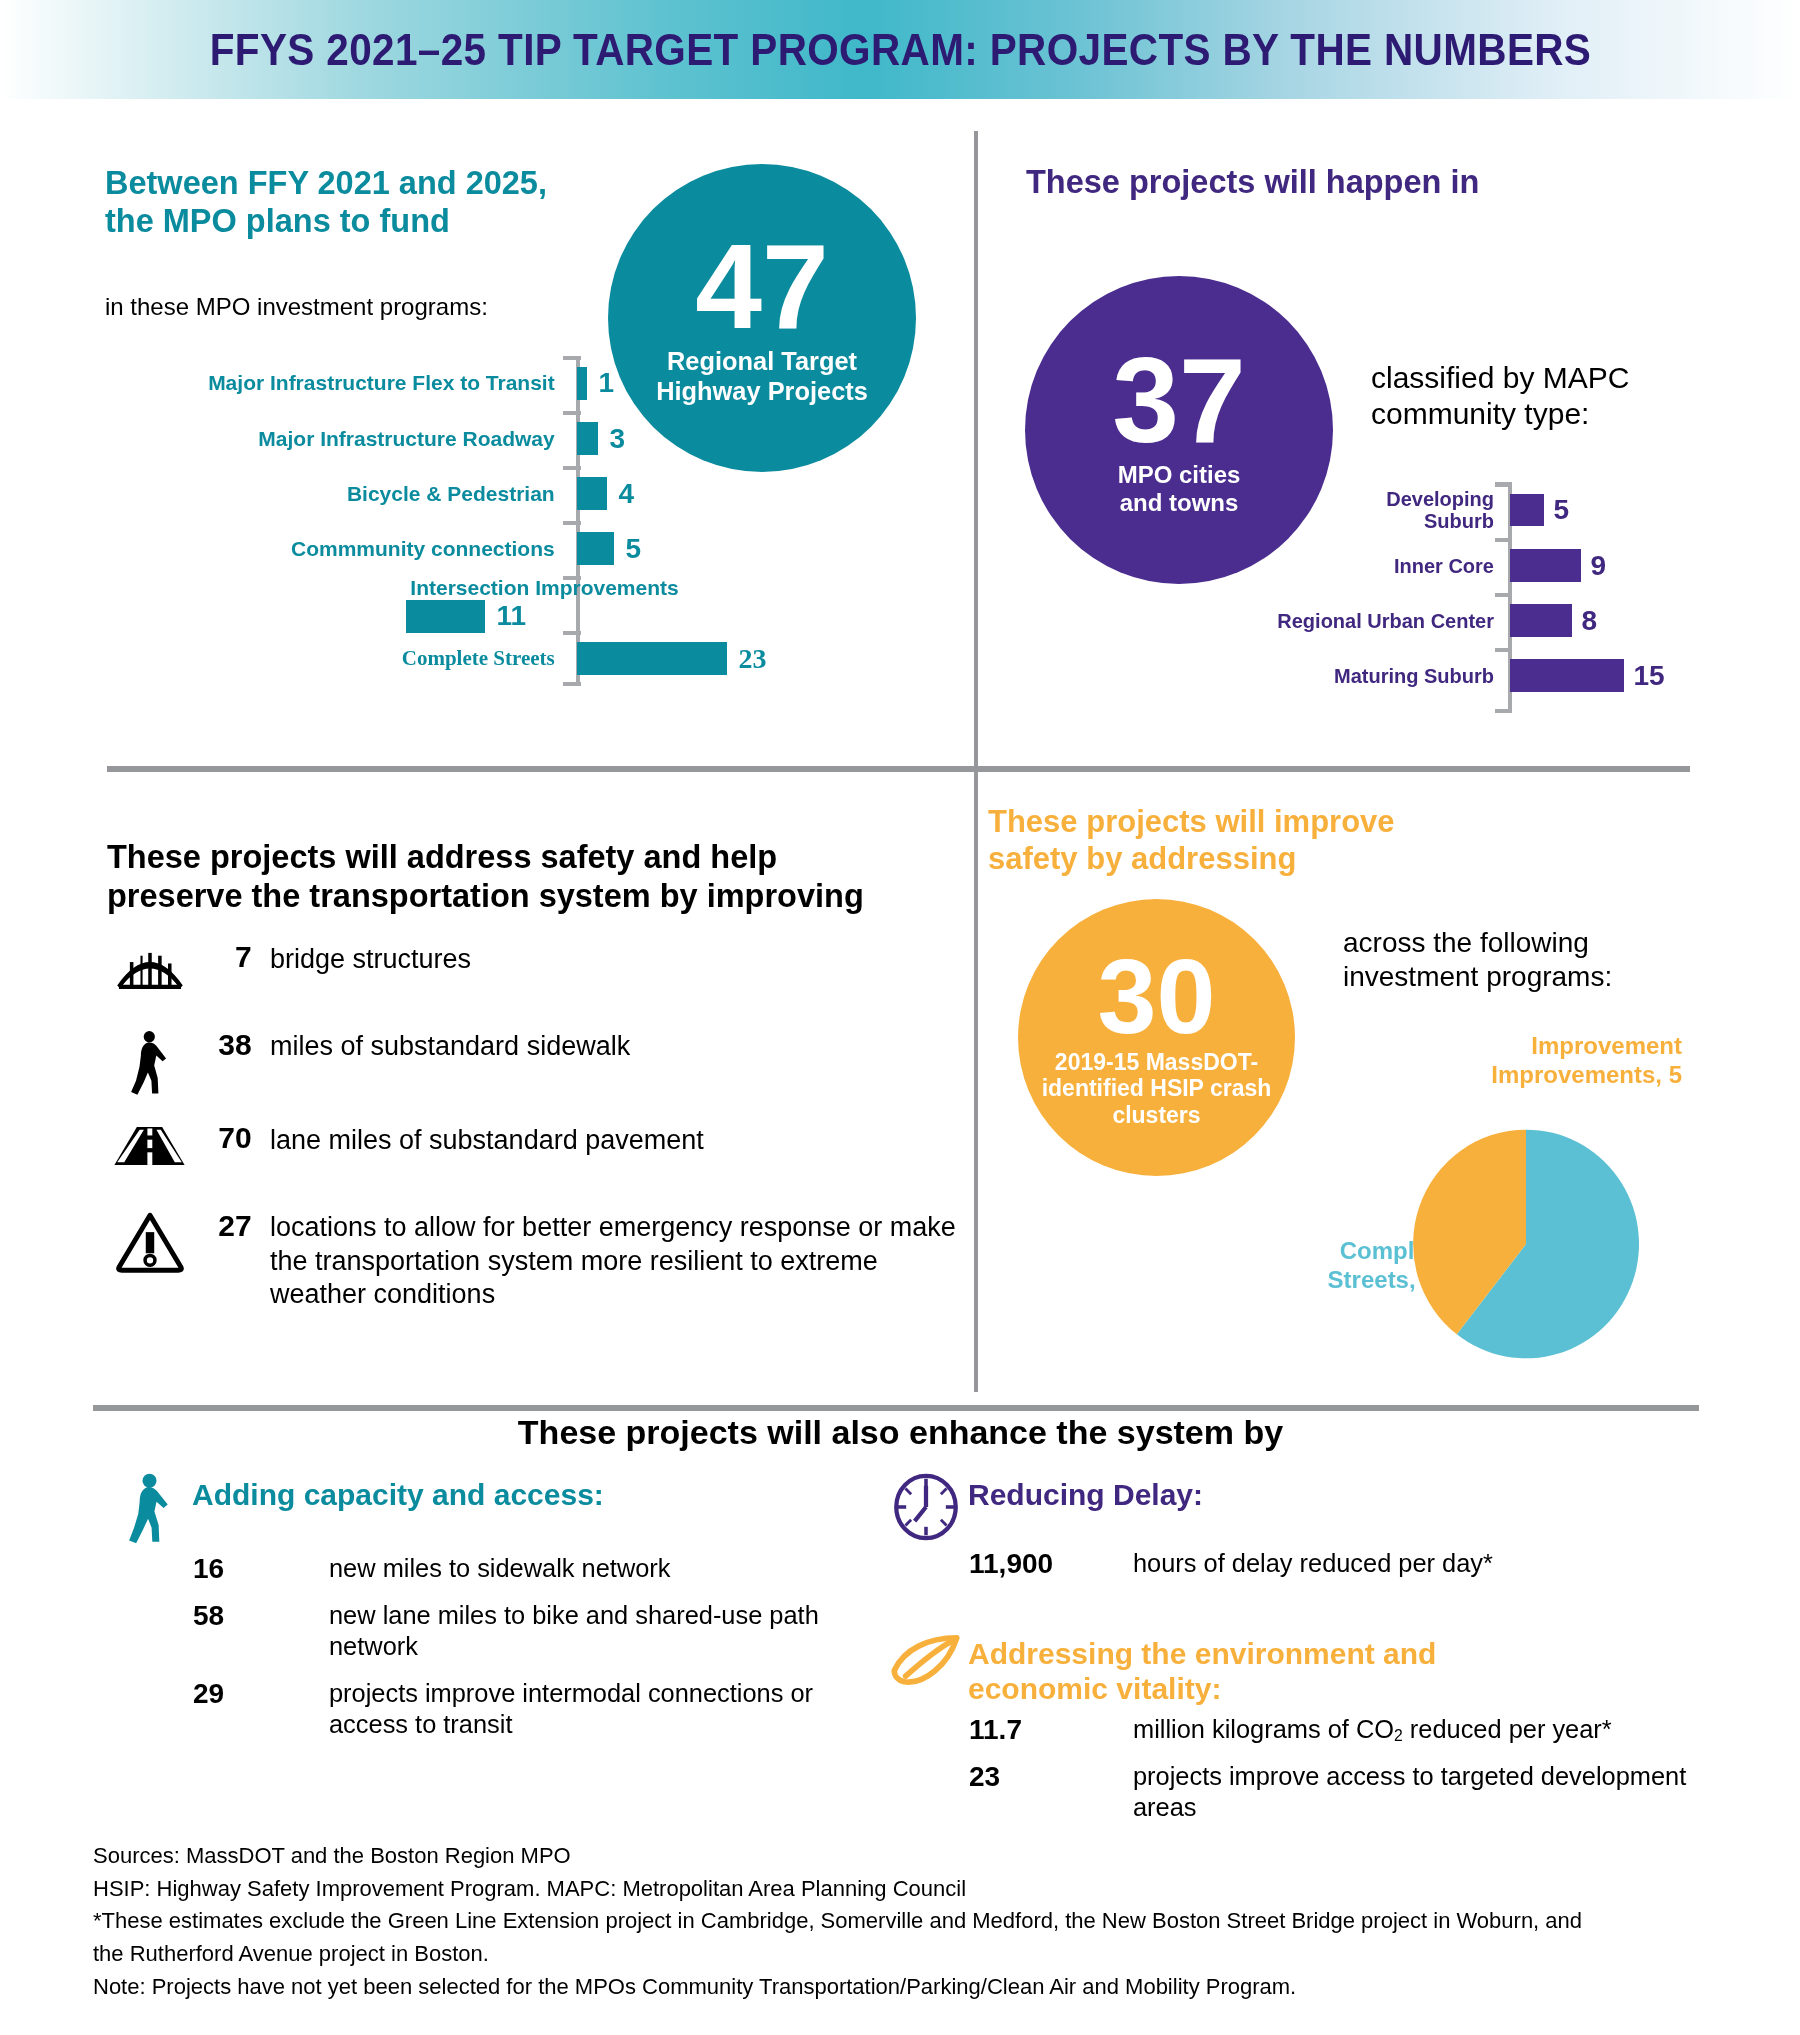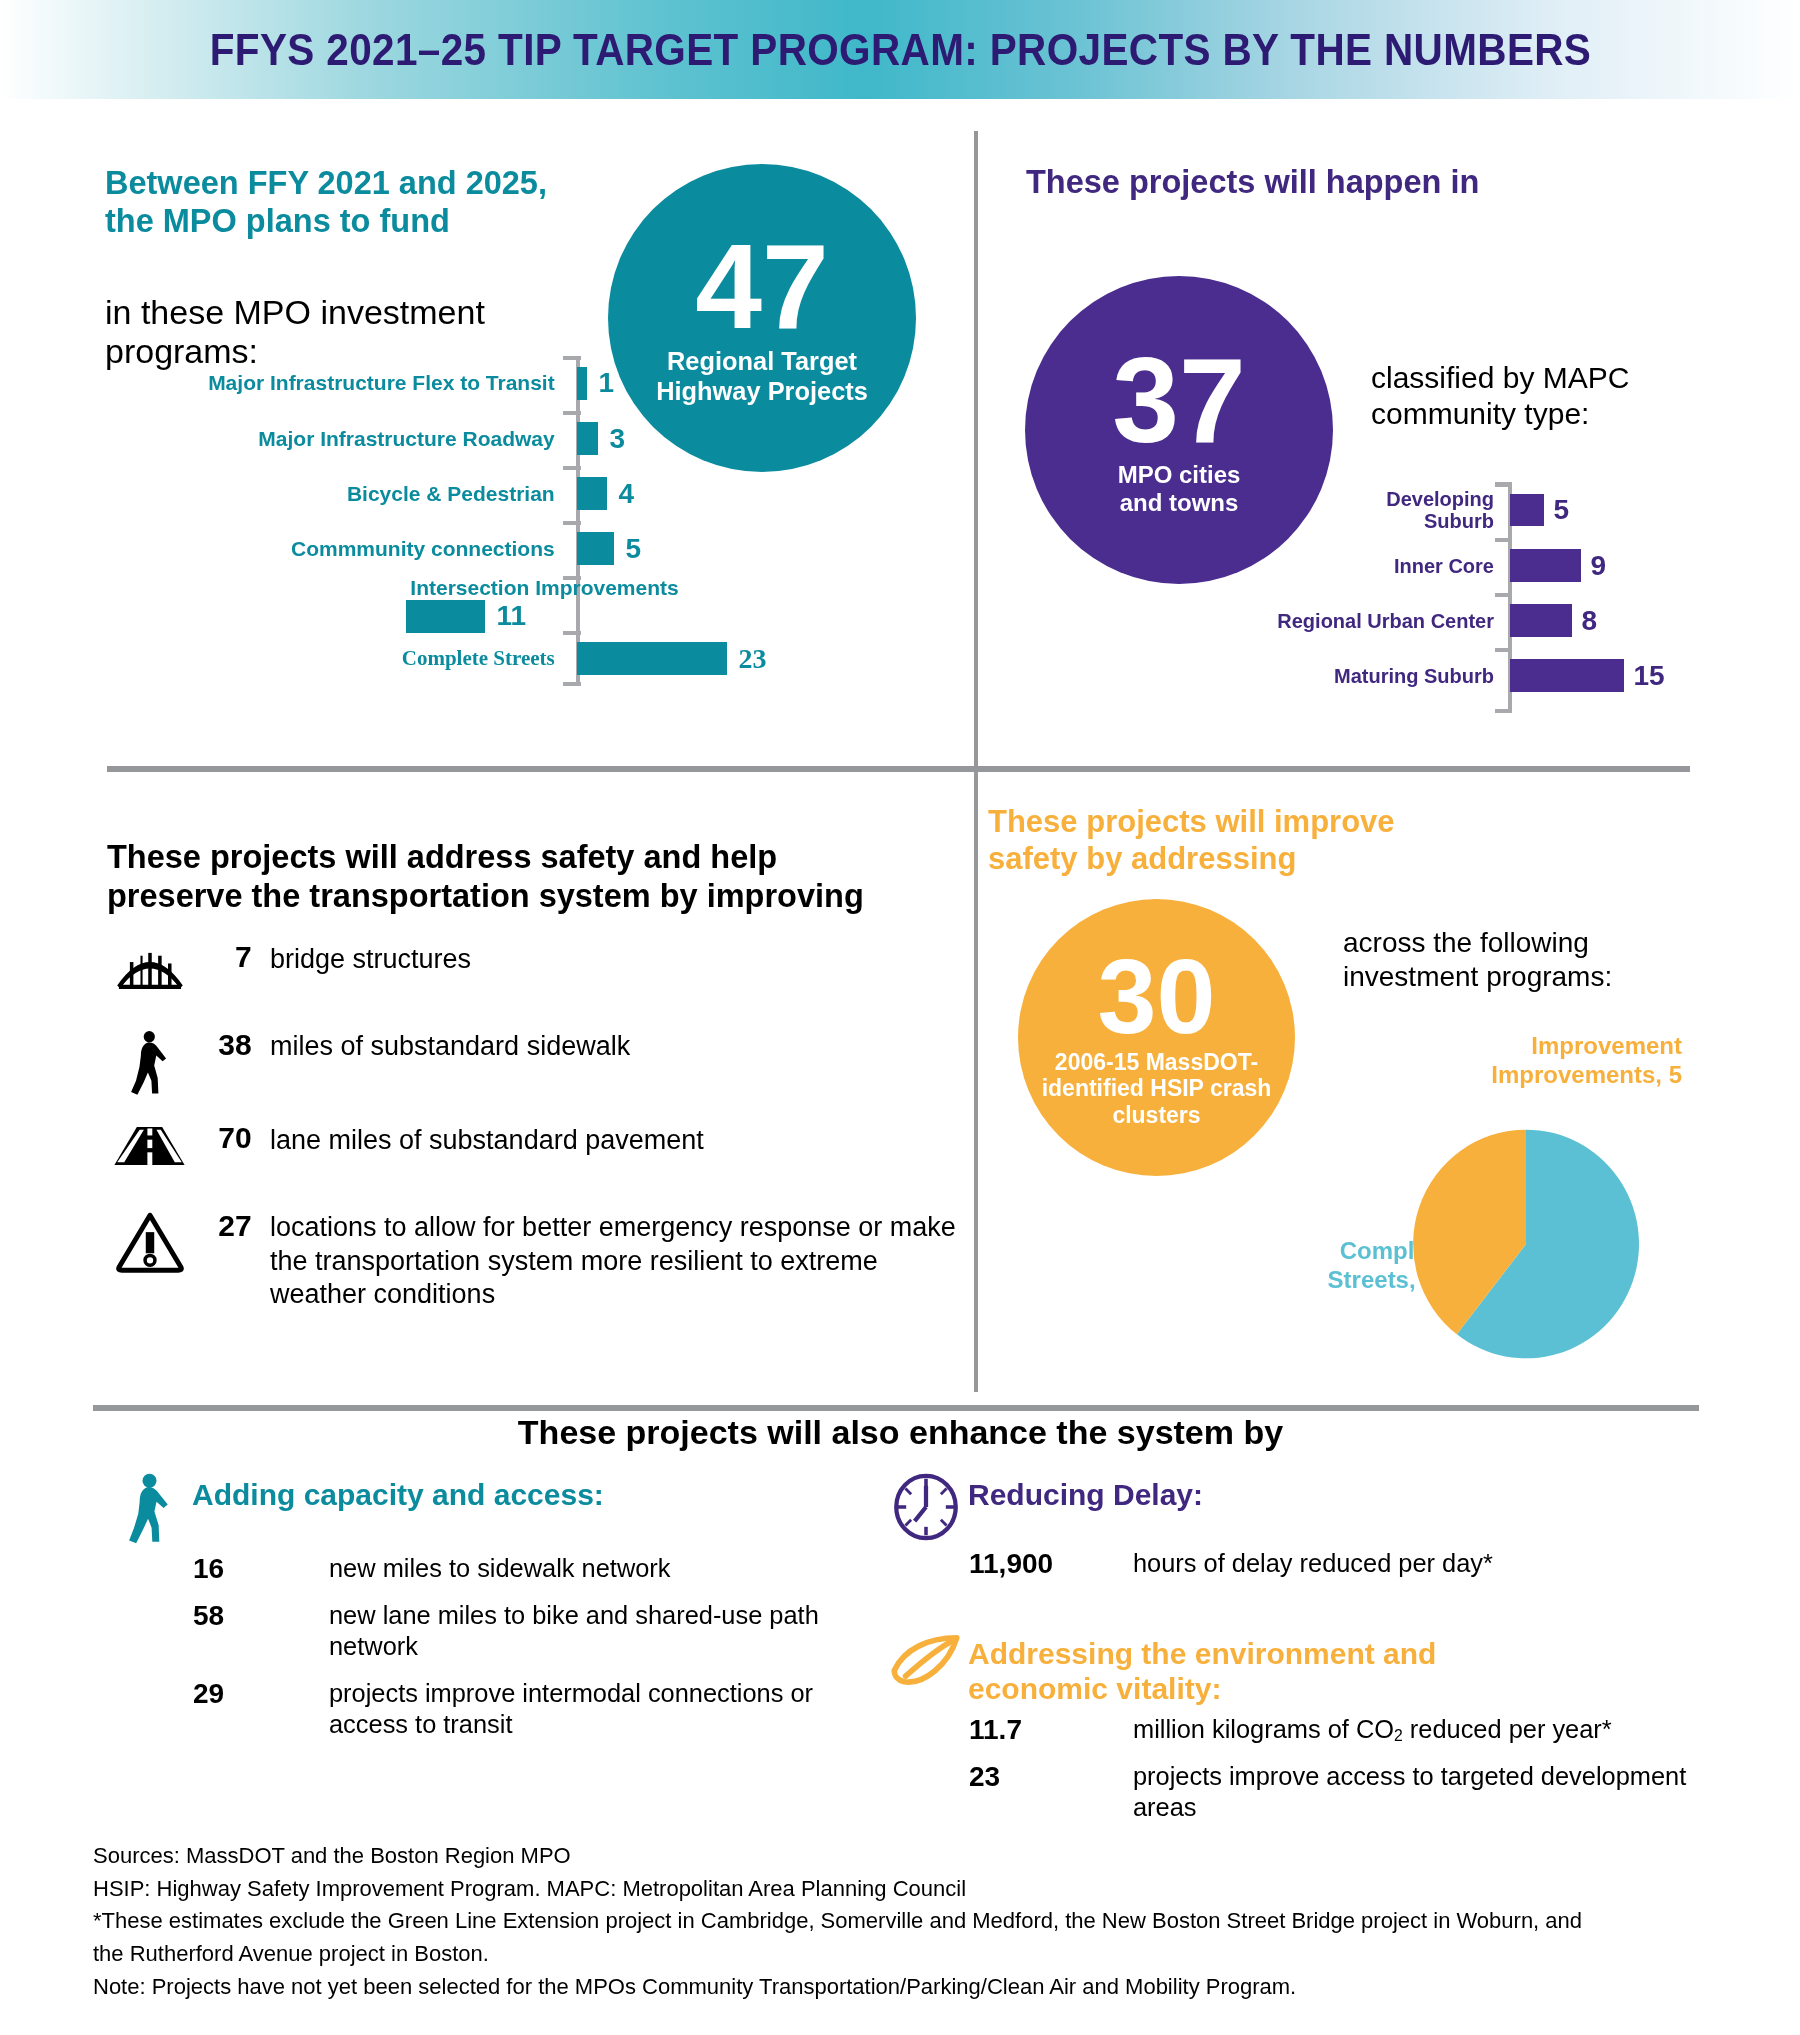--- a/index.html
+++ b/index.html
@@ -40,21 +40,21 @@
   .head-teal  {color:#0b8b9e;font-weight:bold;}
   .head-purple{color:#40277f;font-weight:bold;}
   .head-orange{color:#f8b03c;font-weight:bold;}
   .head-black {color:#000000;font-weight:bold;}
   .plain      {color:#000000;}
 
   
   #q1-head{position:absolute;left:105px;top:164px;width:537px;
            font-size:32.5px;line-height:1.18;}
   #q1-sub {position:absolute;left:105px;top:293px;width:537px;
-           font-size:34px;}
+           font-size:24px;}
 
   #circle47{
     position:absolute;left:608px;top:164px;width:308px;height:308px;
     border-radius:50%;background:#0b8b9e;color:#fff;
     display:flex;flex-direction:column;align-items:center;justify-content:center;
   }
   #circle47 .big{font-size:120px;font-weight:bold;line-height:0.95;margin-bottom:4.2px;}
   #circle47 .cap{font-size:25.4px;font-weight:bold;line-height:1.18;text-align:center;}
 
   
@@ -337,21 +337,21 @@
 </div>
 
 <div id="q4-head" class="cond head-orange">
   <div>These projects will improve</div>
   <div>safety by addressing</div>
 </div>
 
 <div id="circle30" class="cond">
   <div class="big">30</div>
   <div class="cap">
-    <div>2006-15 MassDOT-</div>
+    <div>2019-15 MassDOT-</div>
     <div>identified HSIP crash</div>
     <div>clusters</div>
   </div>
 </div>
 
 <div id="q4-sub" class="cond plain">
   <div>across the following</div>
   <div>investment programs:</div>
 </div>
 

